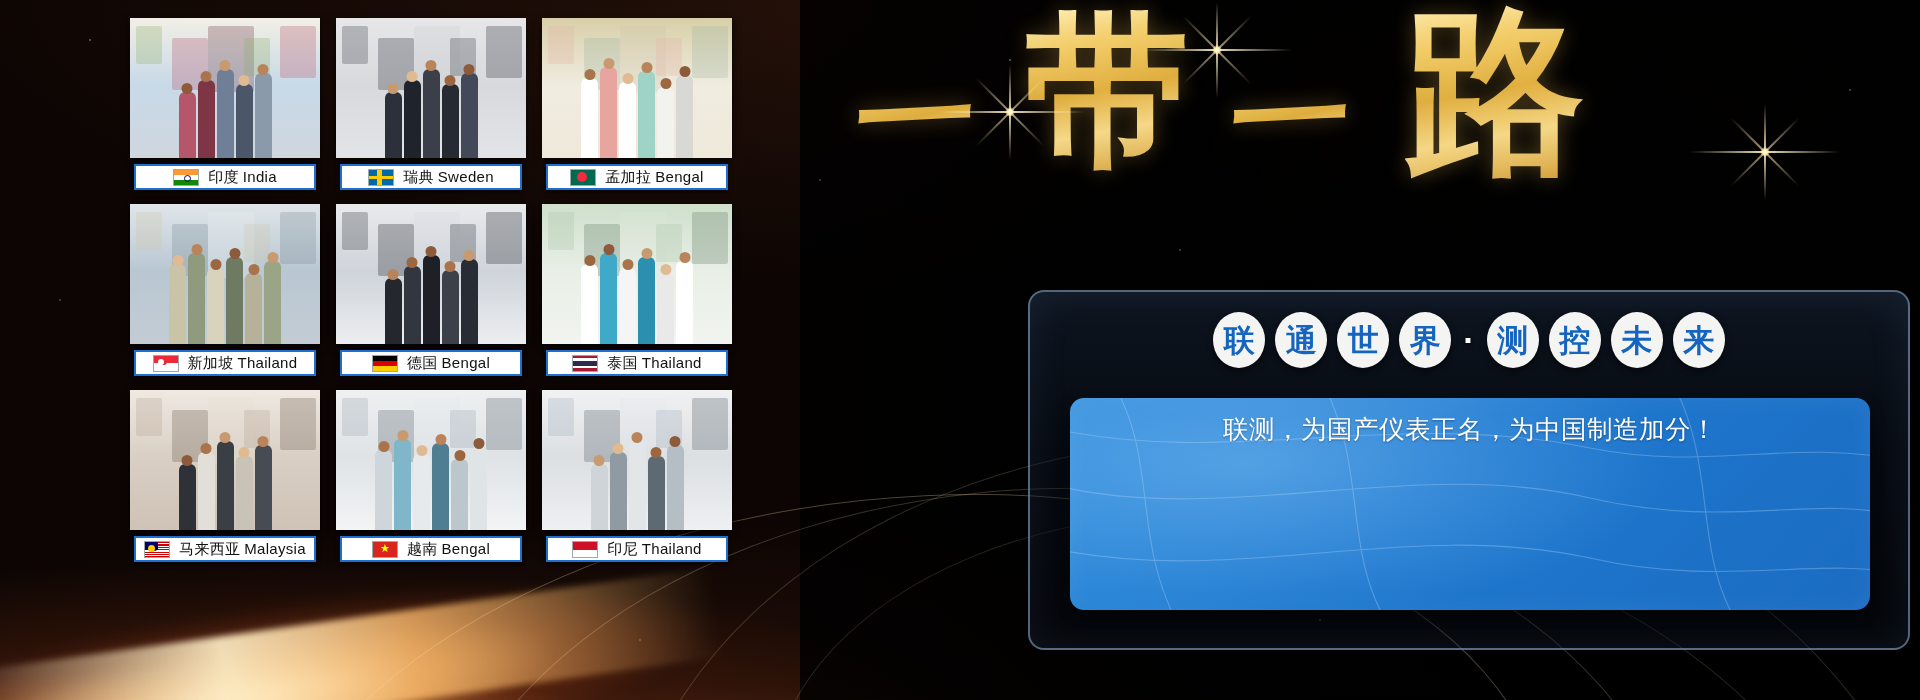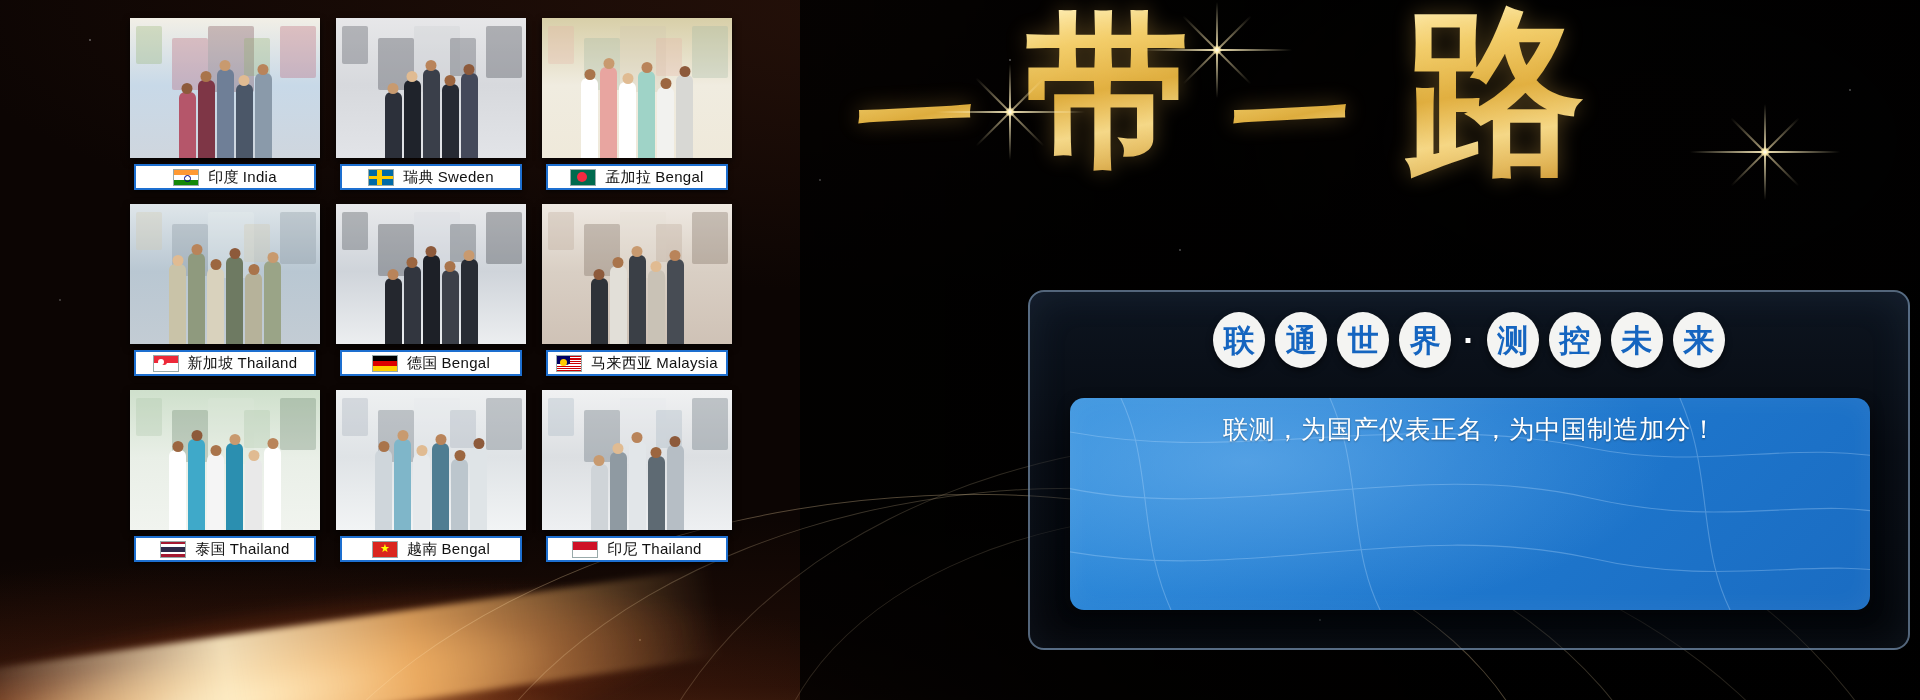--- a/index.html
+++ b/index.html
@@ -356,20 +356,61 @@
               </div>
             </div>
           </div>
         </div>
         <div class="label">
           <span class="flag f-germany"></span>
           <span class="txt"><span class="cn">德国</span><span class="en">Bengal</span></span>
         </div>
       </div>
       <div class="cell">
+        <div class="photo" title="Team photo with customers in Thailand">
+          <div class="sc" style="background: linear-gradient(rgb(207, 224, 204) 0%, rgb(233, 239, 231) 48%, rgb(241, 244, 239) 100%);">
+            <div style="position:absolute;left:6px;top:8px;width:26px;height:38px;background:#a9c5a4;opacity:.30;border-radius:2px;"></div>
+            <div style="position:absolute;left:42px;top:20px;width:36px;height:52px;background:#5f7a63;opacity:.30;border-radius:2px;"></div>
+            <div style="position:absolute;left:78px;top:8px;width:46px;height:66px;background:#dfe8dc;opacity:.30;border-radius:2px;"></div>
+            <div style="position:absolute;left:114px;top:20px;width:26px;height:38px;background:#a9c5a4;opacity:.30;border-radius:2px;"></div>
+            <div style="position:absolute;left:150px;top:8px;width:36px;height:52px;background:#5f7a63;opacity:.30;border-radius:2px;"></div>
+            <div class="people">
+              <div class="pw" style="height: 77%; width: 17px; display: flex; align-items: flex-end;">
+                <div class="hd" style="background:#9c6640"></div>
+                <div class="p" style="height:100%;background:#ffffff"></div>
+              </div>
+              <div class="pw" style="height: 88%; width: 17px; display: flex; align-items: flex-end;">
+                <div class="hd" style="background:#8d5a3b"></div>
+                <div class="p" style="height:100%;background:#3fa9c9"></div>
+              </div>
+              <div class="pw" style="height: 73%; width: 17px; display: flex; align-items: flex-end;">
+                <div class="hd" style="background:#a9744b"></div>
+                <div class="p" style="height:100%;background:#f5f5f5"></div>
+              </div>
+              <div class="pw" style="height: 84%; width: 17px; display: flex; align-items: flex-end;">
+                <div class="hd" style="background:#c89a6f"></div>
+                <div class="p" style="height:100%;background:#2b8fb0"></div>
+              </div>
+              <div class="pw" style="height: 69%; width: 17px; display: flex; align-items: flex-end;">
+                <div class="hd" style="background:#e0bb92"></div>
+                <div class="p" style="height:100%;background:#e9e9e9"></div>
+              </div>
+              <div class="pw" style="height: 80%; width: 17px; display: flex; align-items: flex-end;">
+                <div class="hd" style="background:#b9845a"></div>
+                <div class="p" style="height:100%;background:#ffffff"></div>
+              </div>
+            </div>
+          </div>
+        </div>
+        <div class="label">
+          <span class="flag f-thailand"></span>
+          <span class="txt"><span class="cn">泰国</span><span class="en">Thailand</span></span>
+        </div>
+      </div>
+      <div class="cell">
         <div class="photo" title="Team photo with customers in Malaysia">
           <div class="sc" style="background: linear-gradient(rgb(239, 233, 226) 0%, rgb(217, 207, 196) 48%, rgb(207, 194, 182) 100%);">
             <div style="position:absolute;left:6px;top:8px;width:26px;height:38px;background:#b7a191;opacity:.30;border-radius:2px;"></div>
             <div style="position:absolute;left:42px;top:20px;width:36px;height:52px;background:#6c5c51;opacity:.30;border-radius:2px;"></div>
             <div style="position:absolute;left:78px;top:8px;width:46px;height:66px;background:#e6ded5;opacity:.30;border-radius:2px;"></div>
             <div style="position:absolute;left:114px;top:20px;width:26px;height:38px;background:#b7a191;opacity:.30;border-radius:2px;"></div>
             <div style="position:absolute;left:150px;top:8px;width:36px;height:52px;background:#6c5c51;opacity:.30;border-radius:2px;"></div>
             <div class="people">
               <div class="pw" style="height: 64%; width: 17px; display: flex; align-items: flex-end;">
                 <div class="hd" style="background:#8d5a3b"></div>
@@ -390,61 +431,20 @@
               <div class="pw" style="height: 82%; width: 17px; display: flex; align-items: flex-end;">
                 <div class="hd" style="background:#b9845a"></div>
                 <div class="p" style="height:100%;background:#474c54"></div>
               </div>
             </div>
           </div>
         </div>
         <div class="label">
           <span class="flag f-malaysia"></span>
           <span class="txt"><span class="cn">马来西亚</span><span class="en">Malaysia</span></span>
-        </div>
-      </div>
-      <div class="cell">
-        <div class="photo" title="Team photo with customers in Thailand">
-          <div class="sc" style="background: linear-gradient(rgb(207, 224, 204) 0%, rgb(233, 239, 231) 48%, rgb(241, 244, 239) 100%);">
-            <div style="position:absolute;left:6px;top:8px;width:26px;height:38px;background:#a9c5a4;opacity:.30;border-radius:2px;"></div>
-            <div style="position:absolute;left:42px;top:20px;width:36px;height:52px;background:#5f7a63;opacity:.30;border-radius:2px;"></div>
-            <div style="position:absolute;left:78px;top:8px;width:46px;height:66px;background:#dfe8dc;opacity:.30;border-radius:2px;"></div>
-            <div style="position:absolute;left:114px;top:20px;width:26px;height:38px;background:#a9c5a4;opacity:.30;border-radius:2px;"></div>
-            <div style="position:absolute;left:150px;top:8px;width:36px;height:52px;background:#5f7a63;opacity:.30;border-radius:2px;"></div>
-            <div class="people">
-              <div class="pw" style="height: 77%; width: 17px; display: flex; align-items: flex-end;">
-                <div class="hd" style="background:#9c6640"></div>
-                <div class="p" style="height:100%;background:#ffffff"></div>
-              </div>
-              <div class="pw" style="height: 88%; width: 17px; display: flex; align-items: flex-end;">
-                <div class="hd" style="background:#8d5a3b"></div>
-                <div class="p" style="height:100%;background:#3fa9c9"></div>
-              </div>
-              <div class="pw" style="height: 73%; width: 17px; display: flex; align-items: flex-end;">
-                <div class="hd" style="background:#a9744b"></div>
-                <div class="p" style="height:100%;background:#f5f5f5"></div>
-              </div>
-              <div class="pw" style="height: 84%; width: 17px; display: flex; align-items: flex-end;">
-                <div class="hd" style="background:#c89a6f"></div>
-                <div class="p" style="height:100%;background:#2b8fb0"></div>
-              </div>
-              <div class="pw" style="height: 69%; width: 17px; display: flex; align-items: flex-end;">
-                <div class="hd" style="background:#e0bb92"></div>
-                <div class="p" style="height:100%;background:#e9e9e9"></div>
-              </div>
-              <div class="pw" style="height: 80%; width: 17px; display: flex; align-items: flex-end;">
-                <div class="hd" style="background:#b9845a"></div>
-                <div class="p" style="height:100%;background:#ffffff"></div>
-              </div>
-            </div>
-          </div>
-        </div>
-        <div class="label">
-          <span class="flag f-thailand"></span>
-          <span class="txt"><span class="cn">泰国</span><span class="en">Thailand</span></span>
         </div>
       </div>
       <div class="cell">
         <div class="photo" title="Team photo with customers in Vietnam">
           <div class="sc" style="background: linear-gradient(rgb(238, 240, 241) 0%, rgb(223, 227, 230) 48%, rgb(242, 244, 245) 100%);">
             <div style="position:absolute;left:6px;top:8px;width:26px;height:38px;background:#9aa7b2;opacity:.30;border-radius:2px;"></div>
             <div style="position:absolute;left:42px;top:20px;width:36px;height:52px;background:#55606b;opacity:.30;border-radius:2px;"></div>
             <div style="position:absolute;left:78px;top:8px;width:46px;height:66px;background:#e6e9ec;opacity:.30;border-radius:2px;"></div>
             <div style="position:absolute;left:114px;top:20px;width:26px;height:38px;background:#9aa7b2;opacity:.30;border-radius:2px;"></div>
             <div style="position:absolute;left:150px;top:8px;width:36px;height:52px;background:#55606b;opacity:.30;border-radius:2px;"></div>

